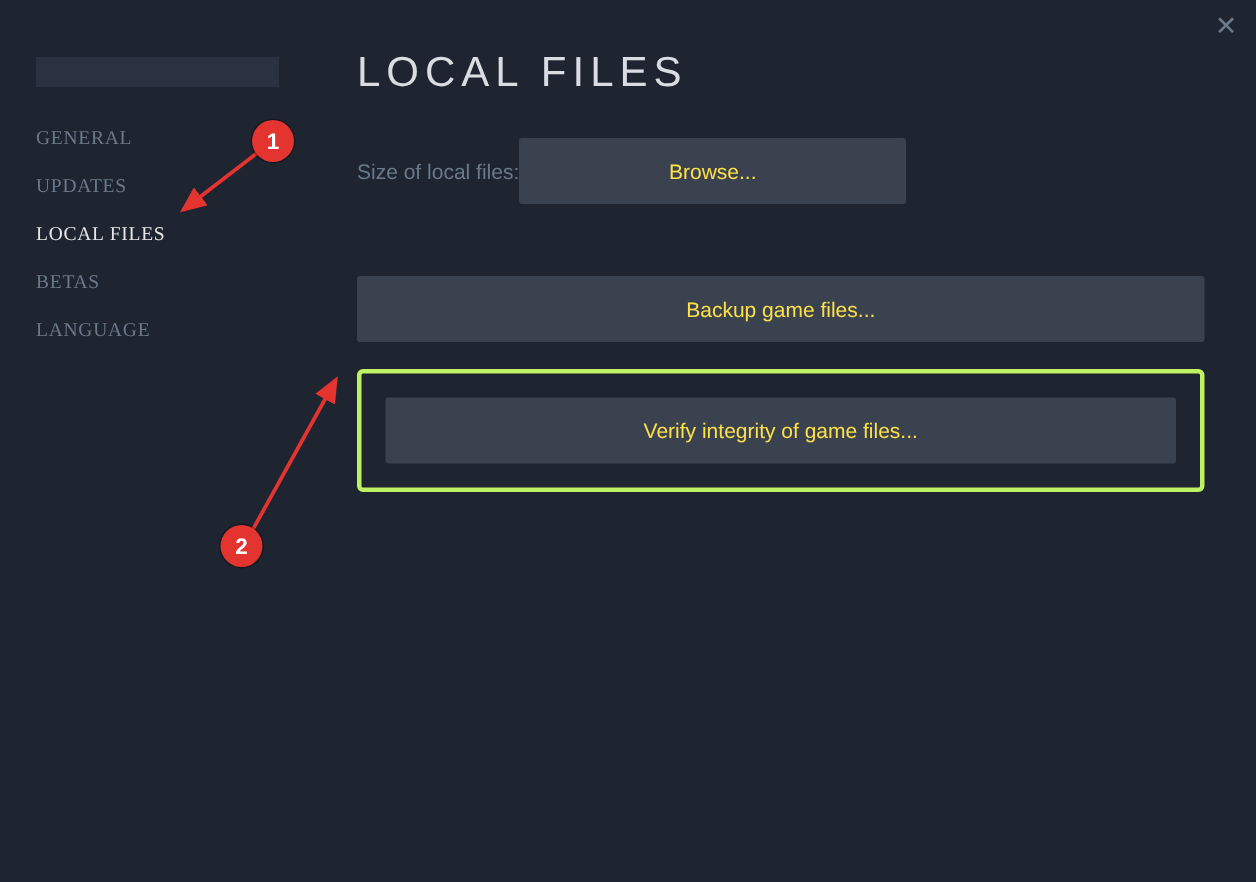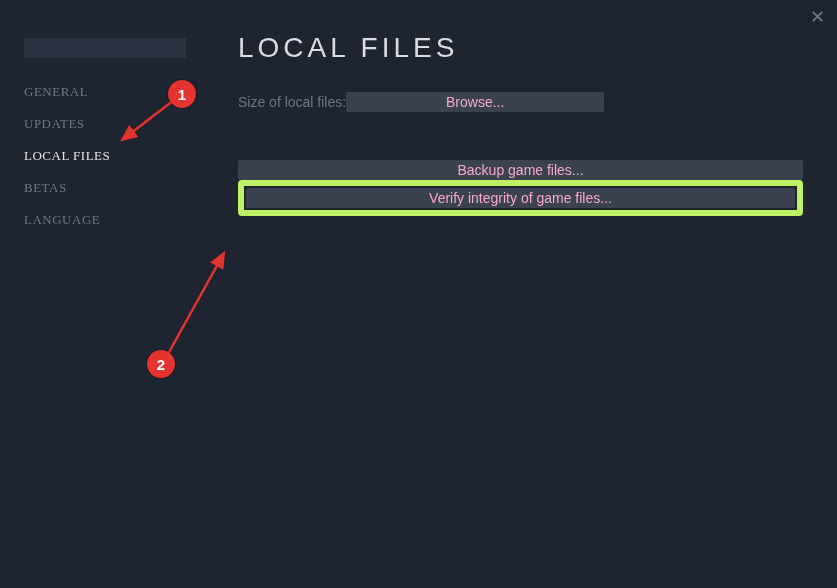--- a/index.html
+++ b/index.html
@@ -56,43 +56,44 @@
     display: flex;
     align-items: center;
     margin-bottom: 48px;
   }
   .size-label {
     font-size: 14px;
     color: #6a7a8b;
   }
   .btn {
     background: #3a4250;
-    color: #f9a8d4;
+    color: #fde047;
     border: none;
-    height: 20px;
+    height: 44px;
     font-size: 14px;
     cursor: pointer;
     display: flex;
     align-items: center;
     justify-content: center;
     border-radius: 2px;
   }
   .btn-browse {
     width: 258px;
   }
   .btn-wide {
     width: 100%;
+    margin-bottom: 18px;
   }
   .button-stack {
     width: 565px;
   }
   .highlight-wrap {
-    border: 6px solid #bef264;
+    border: 3px solid #bef264;
     border-radius: 4px;
-    padding: 2px;
+    padding: 16px;
     margin-bottom: 14px;
   }
   .highlight-wrap .btn-wide {
     margin-bottom: 0;
   }
   .close-icon {
     position: absolute;
     top: 8px;
     right: 12px;
     color: #6a7a8b;

